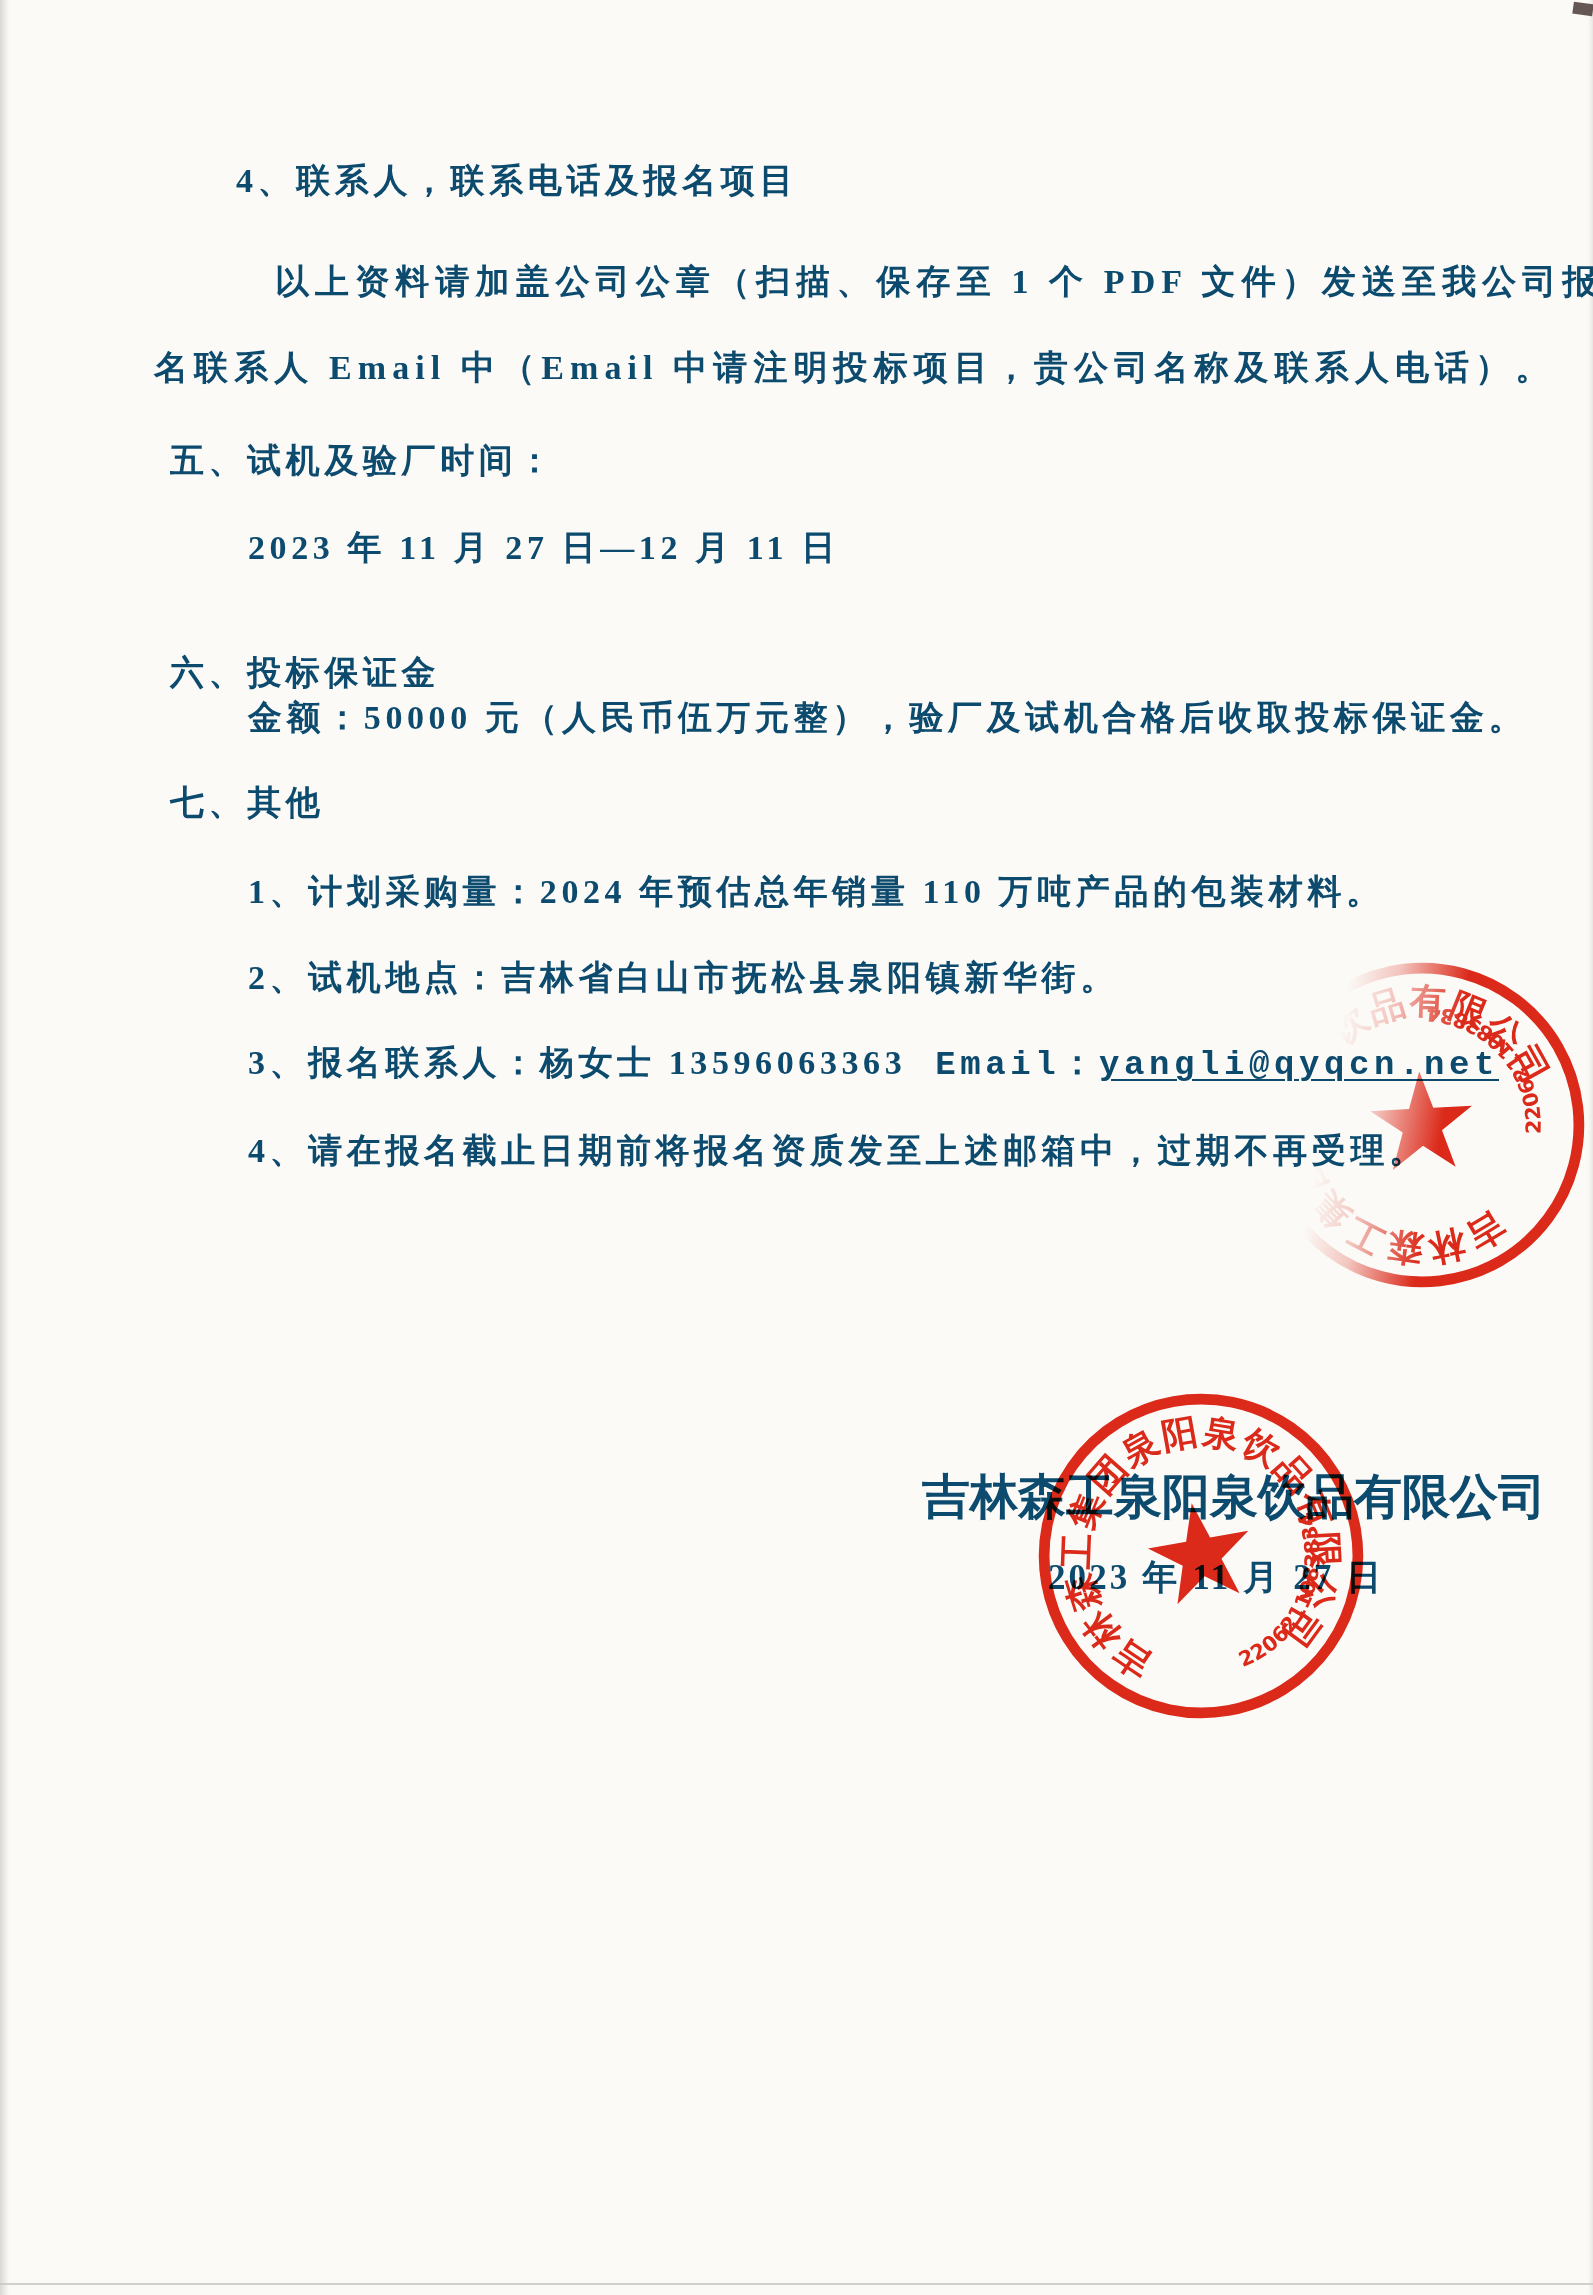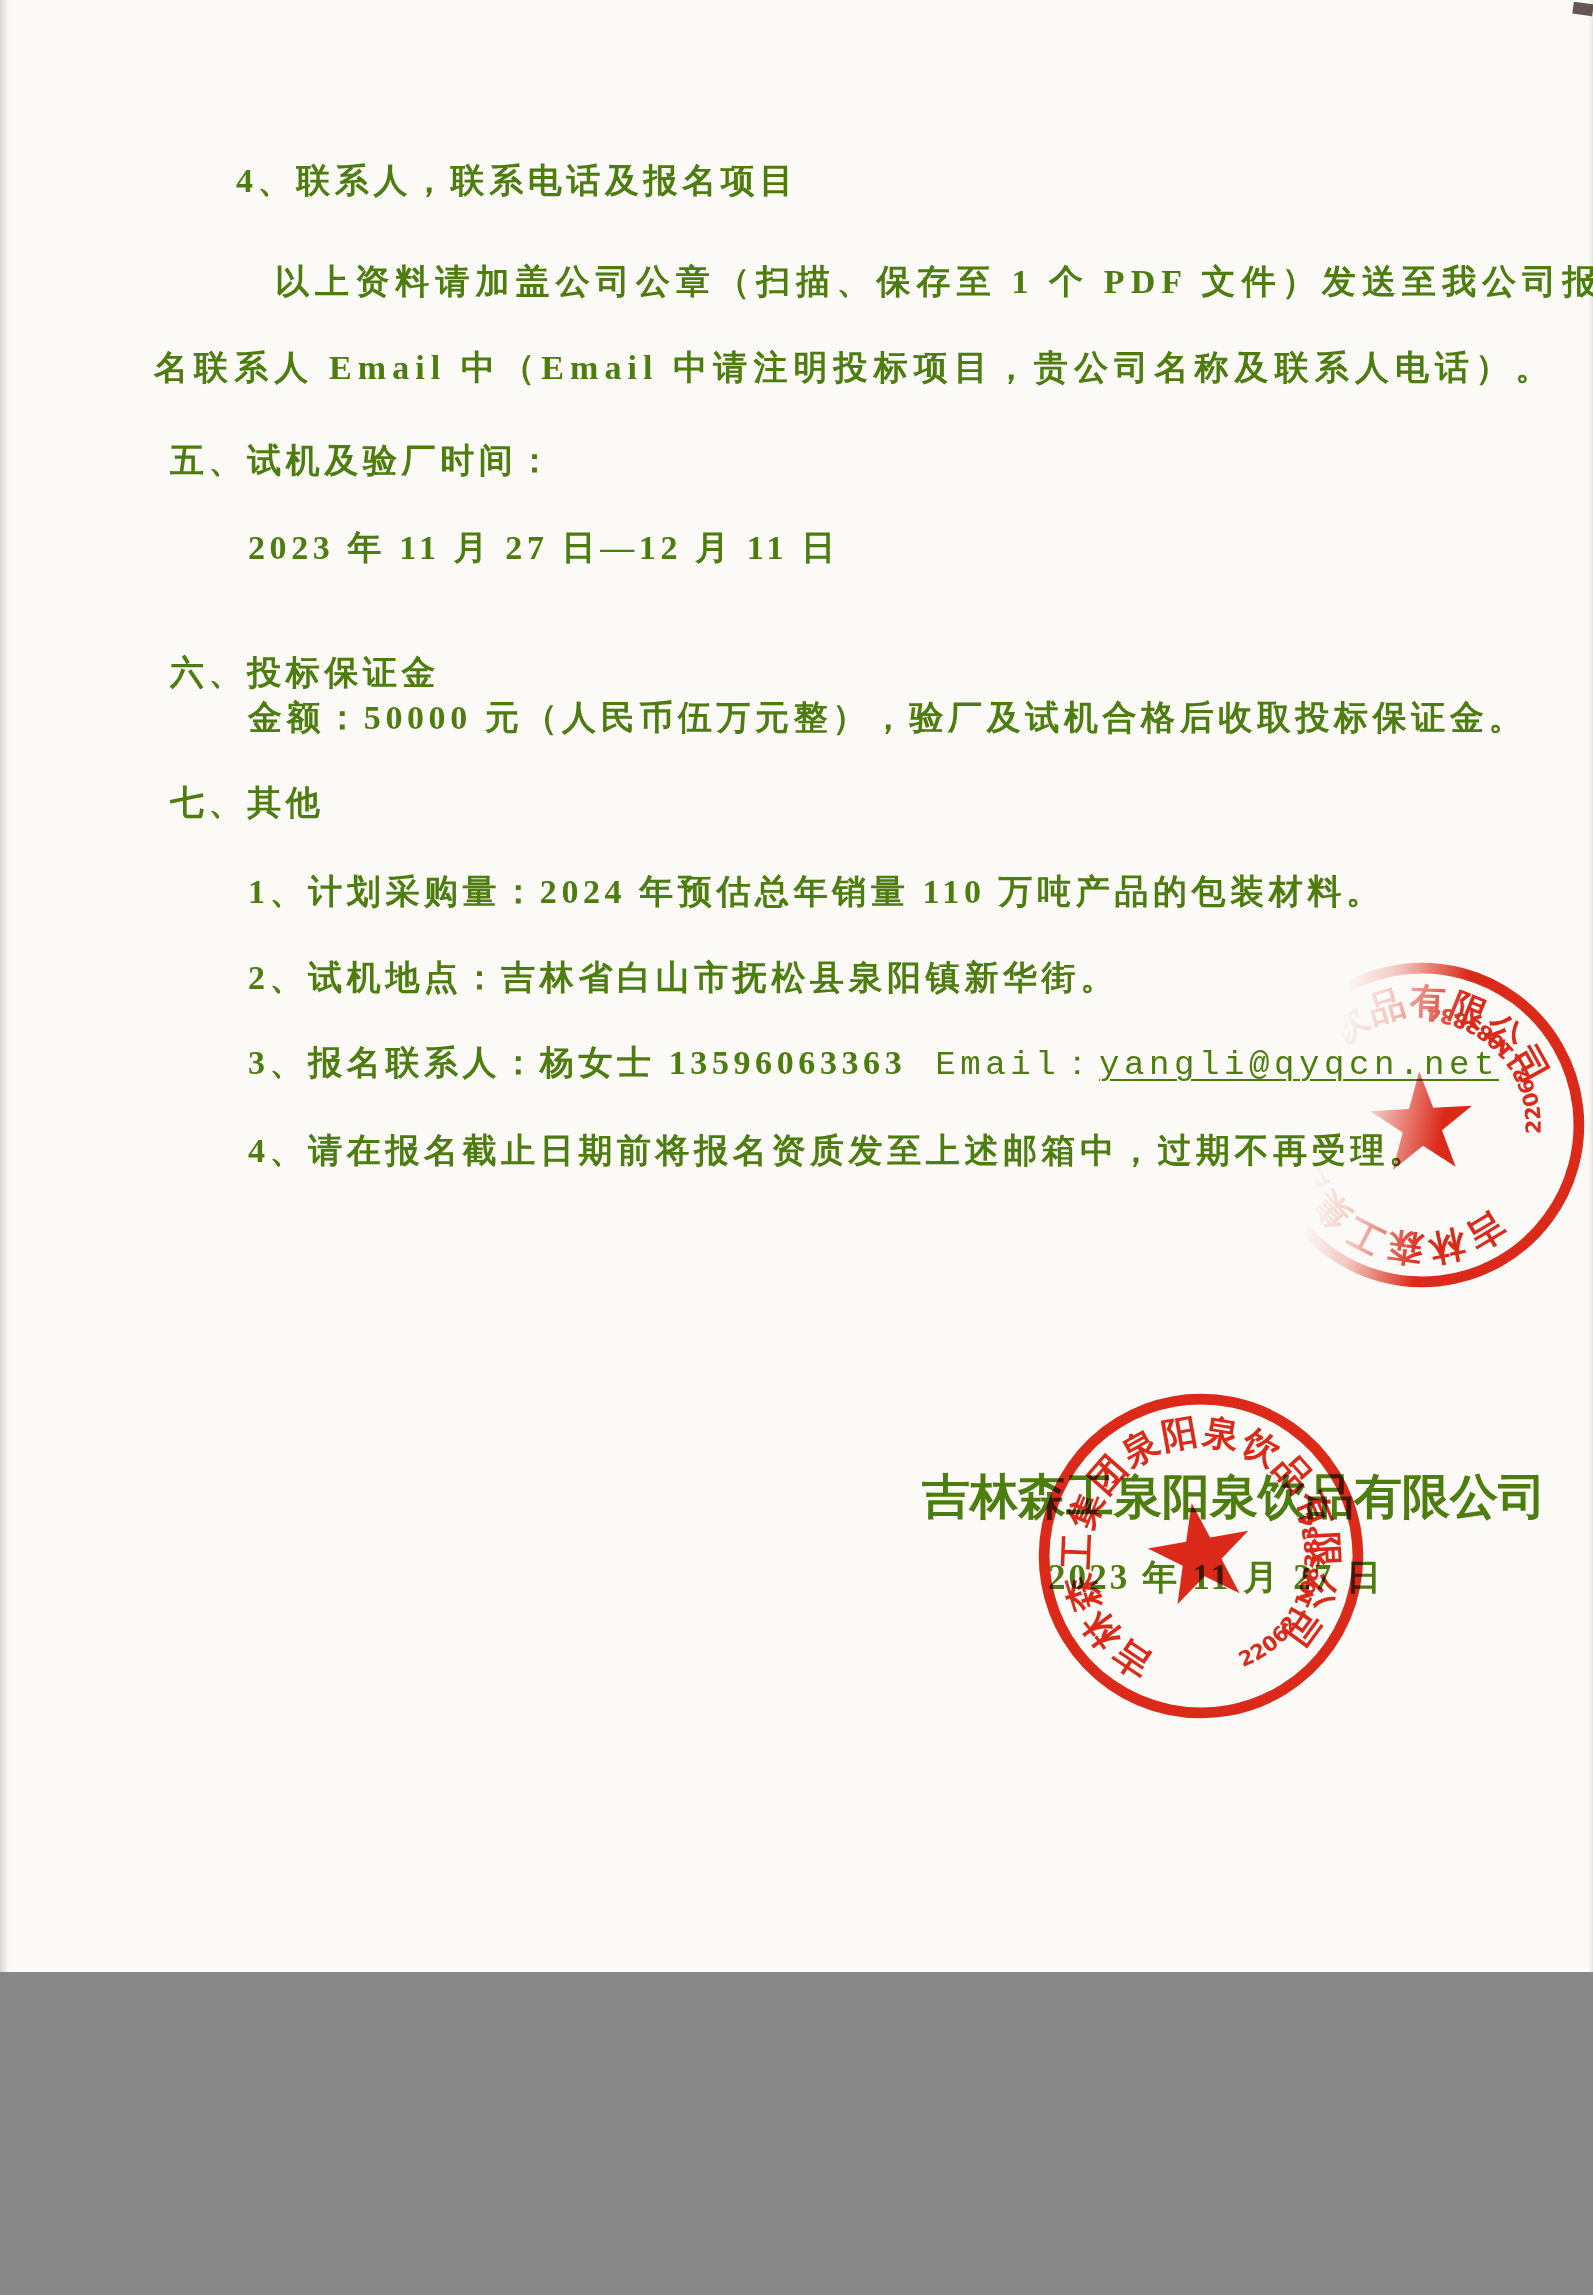--- a/index.html
+++ b/index.html
@@ -1,20 +1,20 @@
 <!DOCTYPE html>
 <html style="font-size:12.2px"><head>
 <meta charset="utf-8">
 <style>
   html,body{margin:0;padding:0;background:#888;}
   #page{
-    position:relative;width:1594px;height:1972px;overflow:hidden;
+    position:relative;width:1594px;height:2295px;overflow:hidden;
     background:#fbfaf7;
     font-family:"Liberation Serif","DejaVu Serif",serif;
-    color:#4d7c0f;
+    color:#0c4a6e;
   }
   
   .edge-left{position:absolute;left:0;top:0;width:9.2px;height:100%;
     background:linear-gradient(90deg,rgba(190,188,182,.55),rgba(190,188,182,0));}
   .edge-right{position:absolute;right:0;top:0;width:6.1px;height:100%;
     background:linear-gradient(270deg,rgba(200,198,192,.45),rgba(200,198,192,0));}
   .scanline-bottom{position:absolute;left:0;top:2283px;width:100%;height:2.3px;
     background:#c9c8c2;opacity:.85;}
   .corner-mark{position:absolute;right:1.5px;top:3.1px;width:20px;height:12.2px;
     background:#4a3a36;opacity:.85;transform:rotate(8deg);}
@@ -26,21 +26,21 @@
   .l3 {top:349px;left:154px;letter-spacing:6.1px;}
   .l4 {top:442px;left:170px;}
   .l5 {top:529px;left:248px;}
   .l6 {top:614px;left:170px;margin-top:40px;}
   .l7 {top:699px;left:248px;}
   .l8 {top:784px;left:170px;}
   .l9 {top:873px;left:248px;}
   .l10{top:959px;left:248px;}
   .l11{top:1044px;left:248px;}
   .l12{top:1132px;left:248px;}
-  .mono{font-family:"Liberation Mono","DejaVu Sans Mono",monospace;font-weight:400;}
+  .mono{font-family:"Liberation Mono","DejaVu Sans Mono",monospace;font-weight:700;}
   .email-label{margin-left:29px;}
   .email-addr{text-decoration:underline;text-underline-offset:5.4px;
     text-decoration-thickness:2.3px;}
   .sig-company{position:absolute;top:1465px;left:922px;white-space:nowrap;
     font-size:48px;font-weight:600;letter-spacing:0px;}
   .sig-date{position:absolute;top:1554px;left:1048px;white-space:nowrap;
     font-size:35px;font-weight:600;letter-spacing:3.1px;}
   
   .seal{position:absolute;width:352px;height:352px;mix-blend-mode:multiply;}
   .seal svg{width:100%;height:100%;overflow:visible;}

